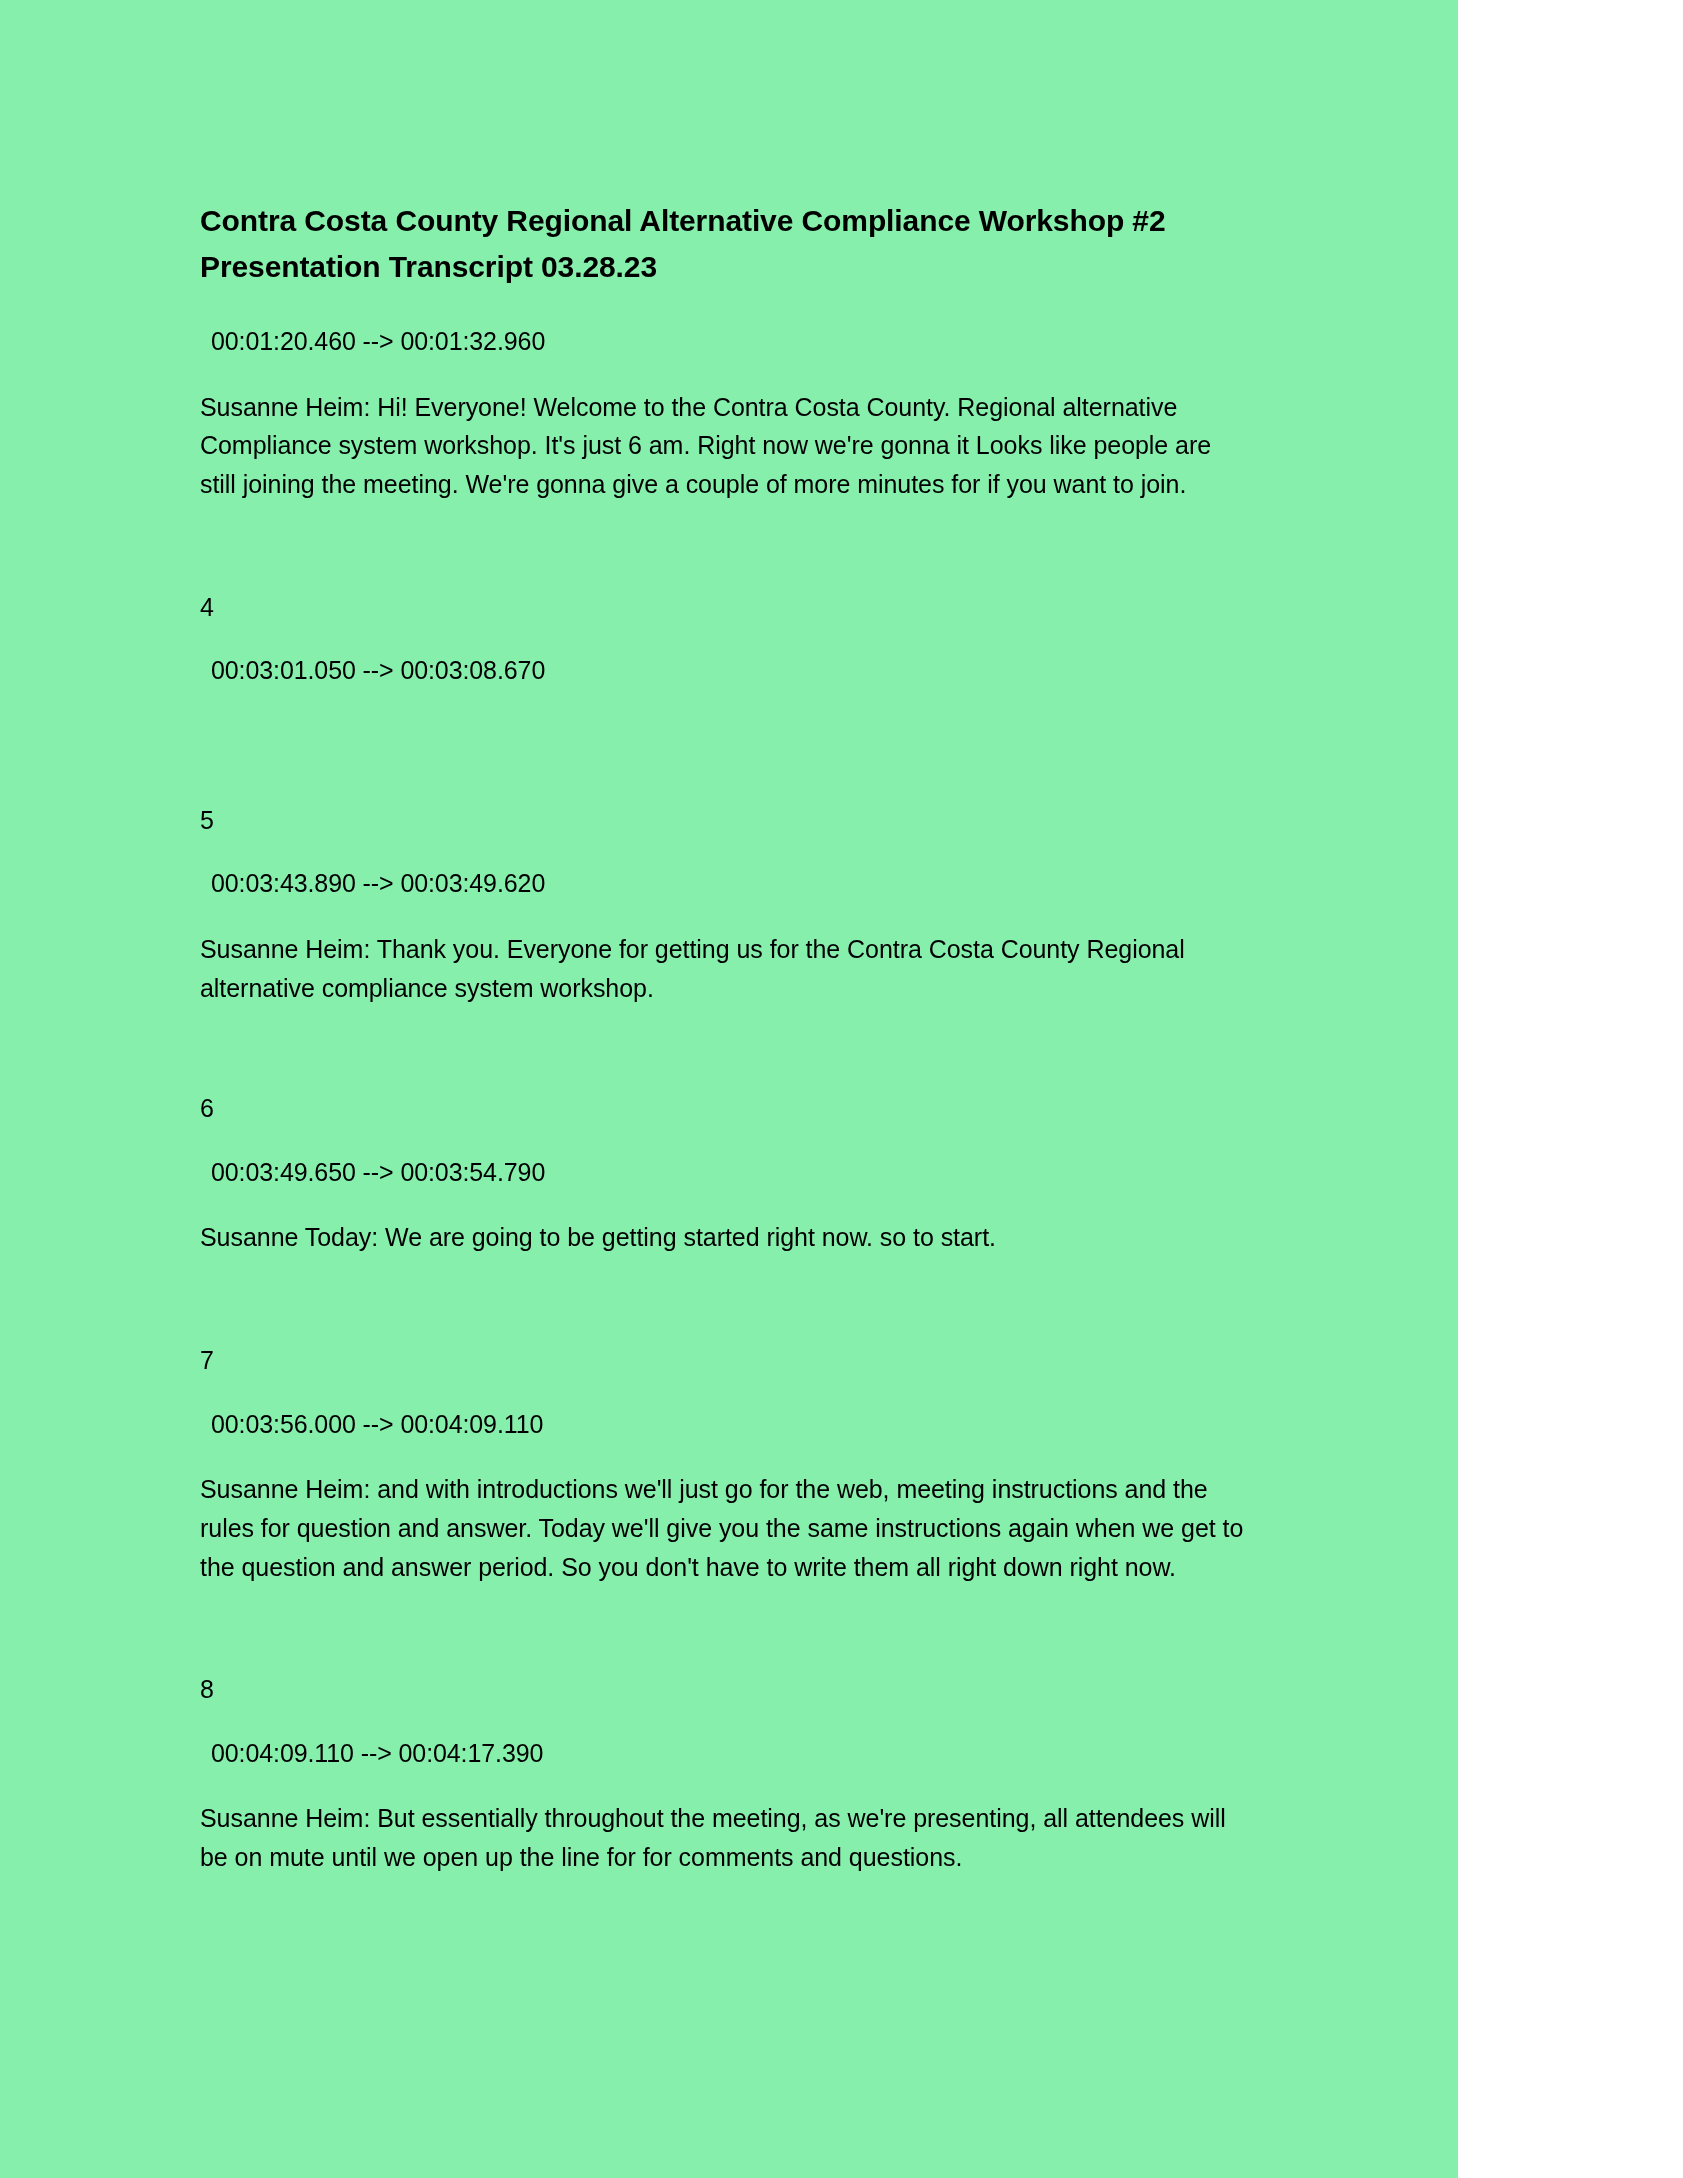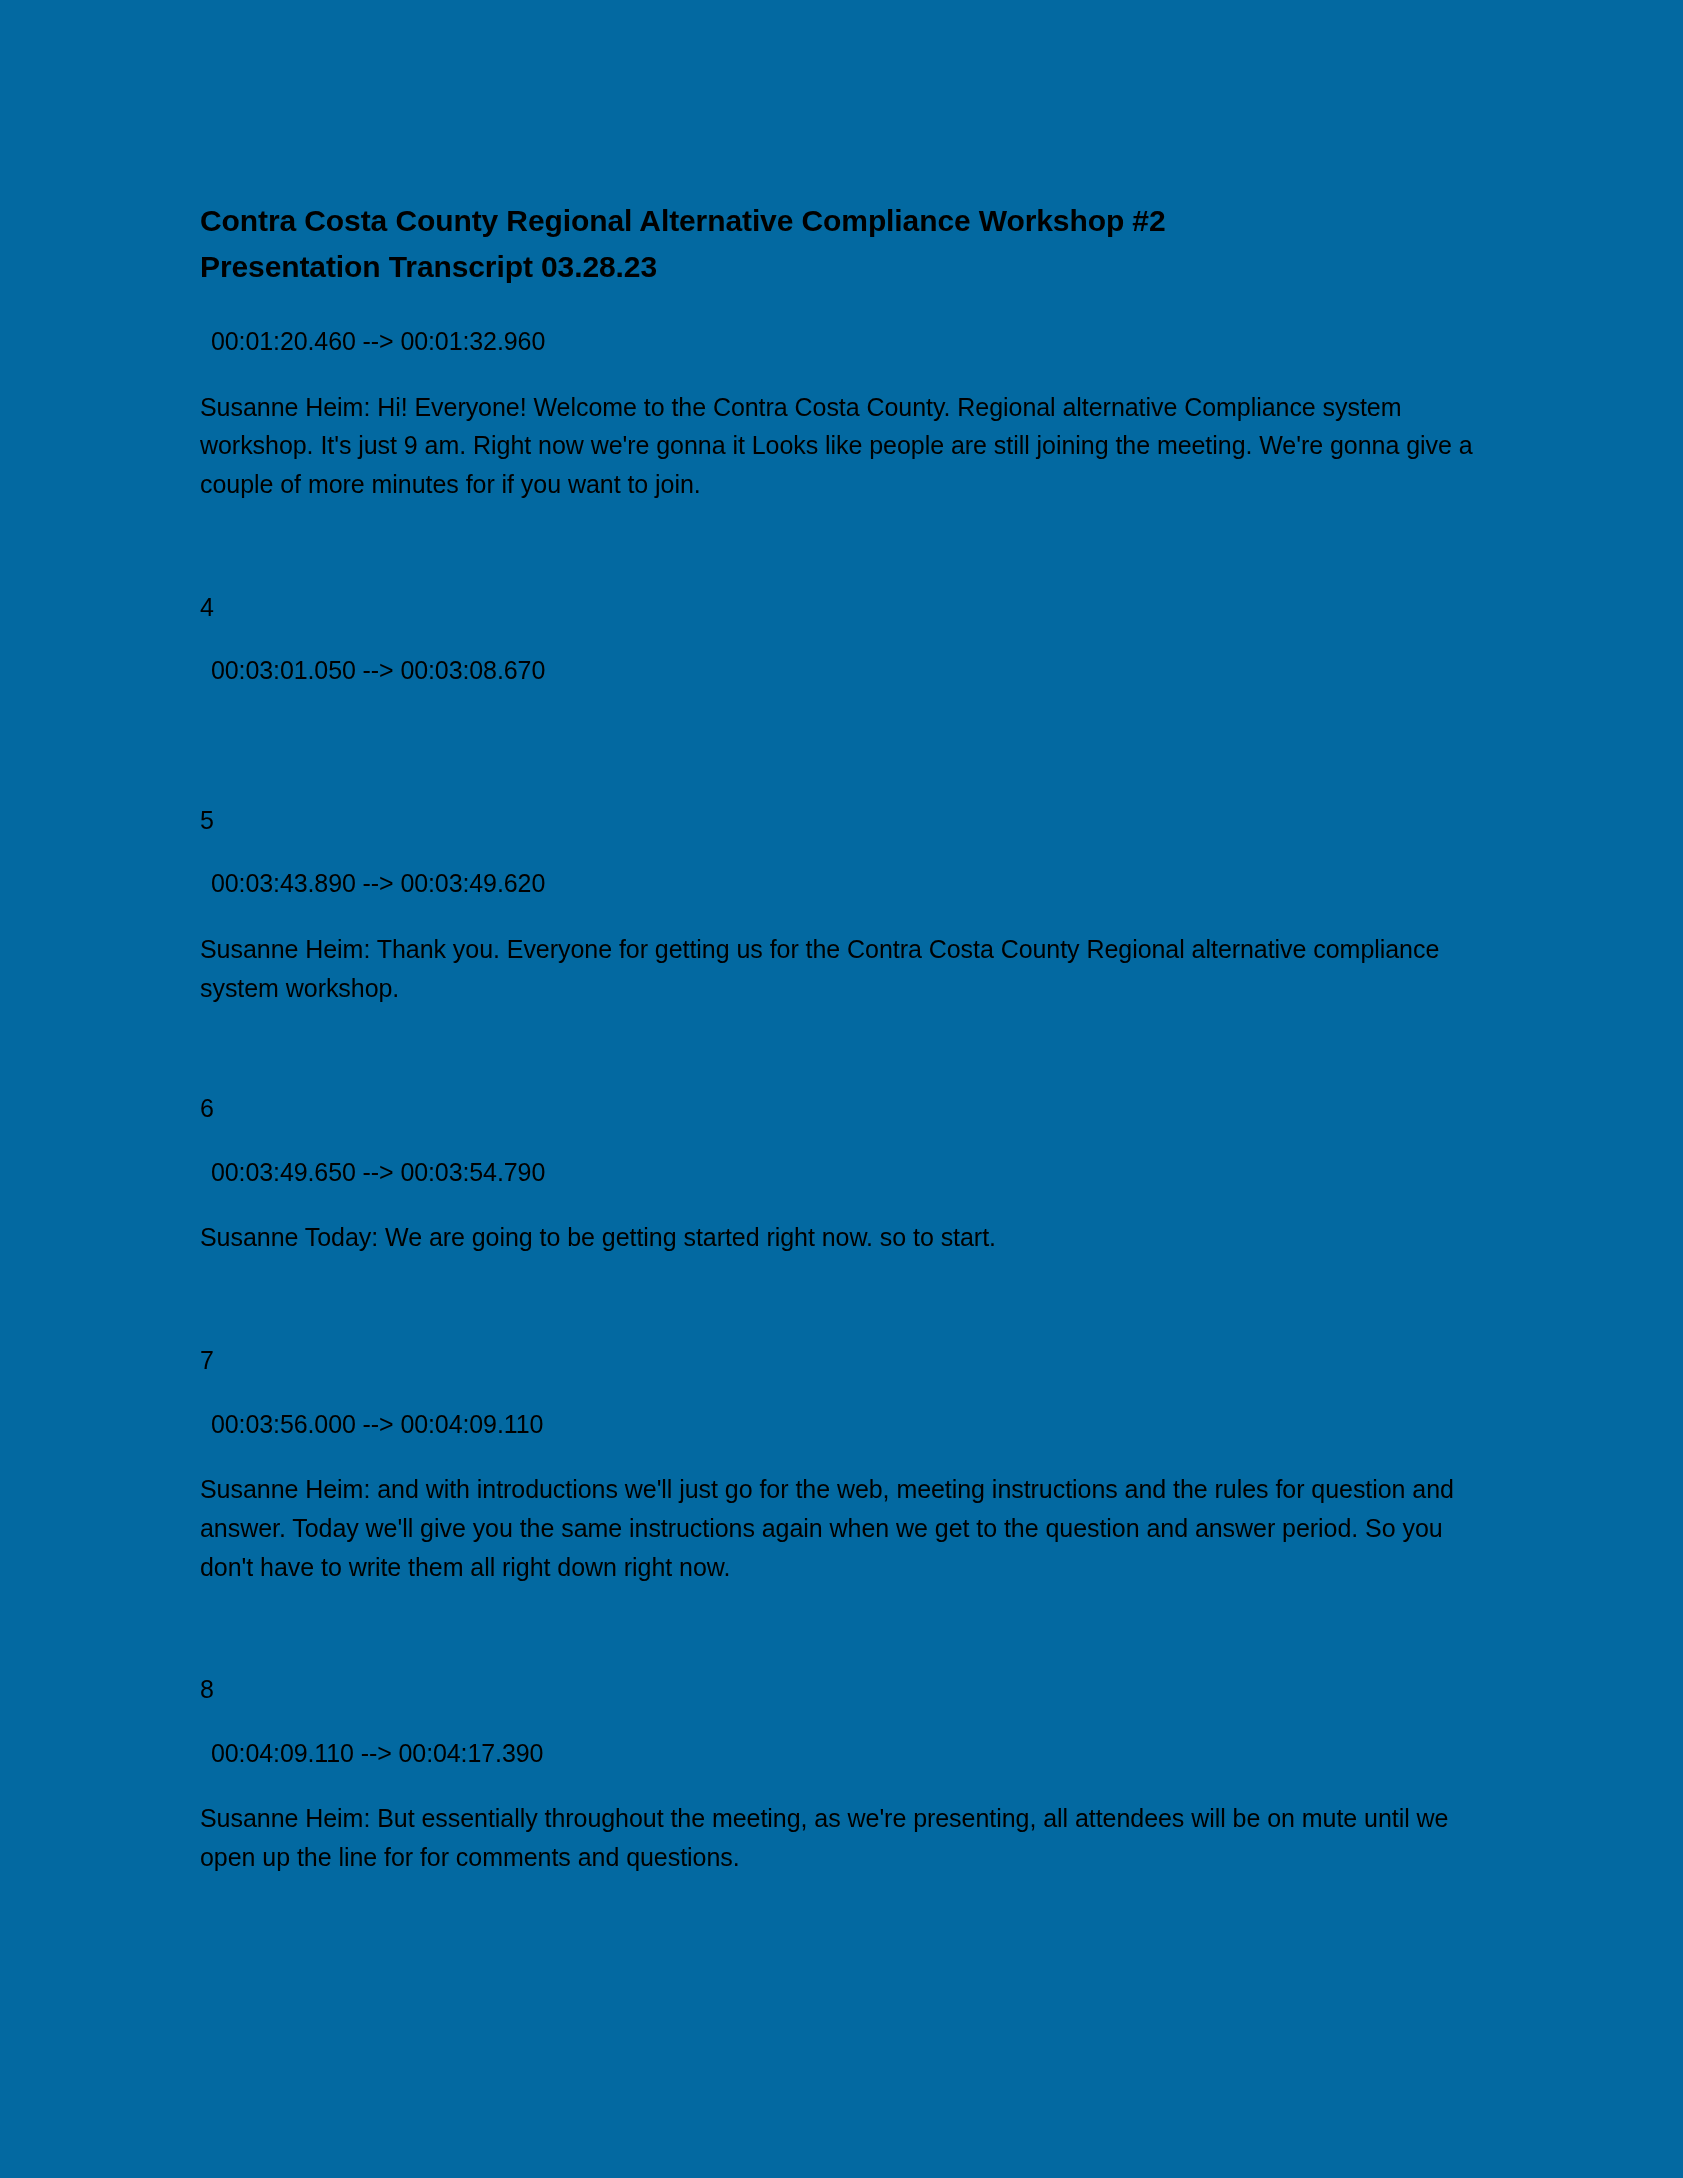--- a/index.html
+++ b/index.html
@@ -9,23 +9,23 @@
   }
   body {
     width: 1683px;
     height: 2178px;
     font-family: "Liberation Sans", sans-serif;
     color: #000000;
     -webkit-font-smoothing: antialiased;
   }
   .page {
     position: relative;
-    width: 1683px;
+    width: 1458px;
     height: 2178px;
-    background: #0369a1;
+    background: #86efac;
     box-sizing: border-box;
     padding: 198px 208px 0 200px;
   }
   .doc-title {
     font-size: 30px;
     font-weight: bold;
     line-height: 1.52;
     letter-spacing: -0.1px;
     margin: 0 0 34px 0;
     max-width: 1109px;
@@ -69,21 +69,21 @@
 
 <div class="page">
 
   <h1 class="doc-title">
     <span class="title-line">Contra Costa County Regional Alternative Compliance Workshop #2</span>
     <span class="title-line">Presentation Transcript 03.28.23</span>
   </h1>
 
   <div class="cue">
     <div class="cue-time">00:01:20.460 --&gt; 00:01:32.960</div>
-    <p class="cue-text">Susanne Heim: Hi! Everyone! Welcome to the Contra Costa County. Regional alternative Compliance system workshop. It's just 9 am. Right now we're gonna it Looks like people are still joining the meeting. We're gonna give a couple of more minutes for if you want to join.</p>
+    <p class="cue-text">Susanne Heim: Hi! Everyone! Welcome to the Contra Costa County. Regional alternative Compliance system workshop. It's just 6 am. Right now we're gonna it Looks like people are still joining the meeting. We're gonna give a couple of more minutes for if you want to join.</p>
   </div>
 
   <div class="cue-gap"></div>
 
   <div class="cue">
     <div class="cue-index">4</div>
     <div class="cue-time">00:03:01.050 --&gt; 00:03:08.670</div>
   </div>
 
   <div class="cue-gap"></div>

